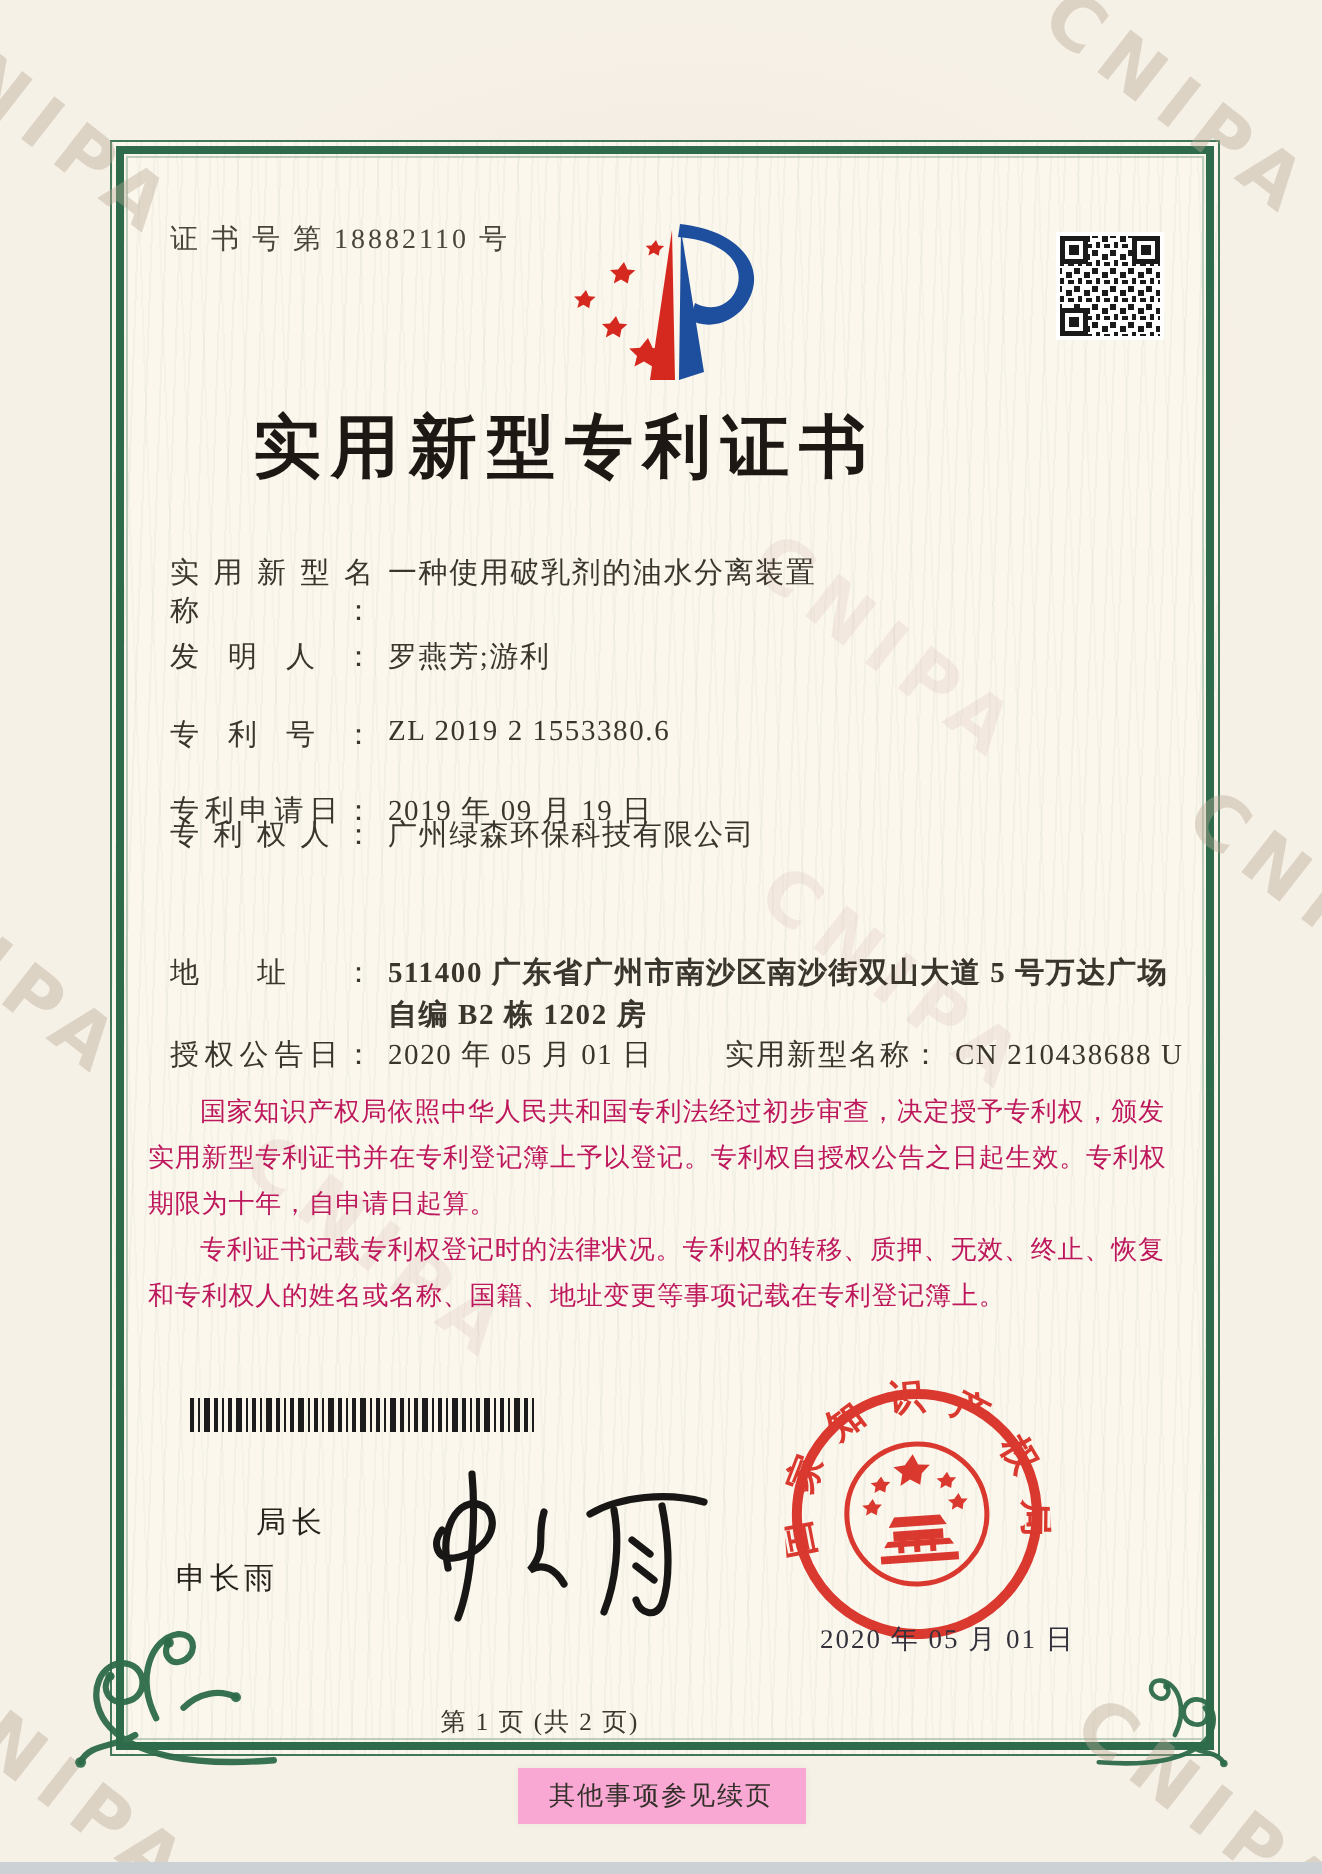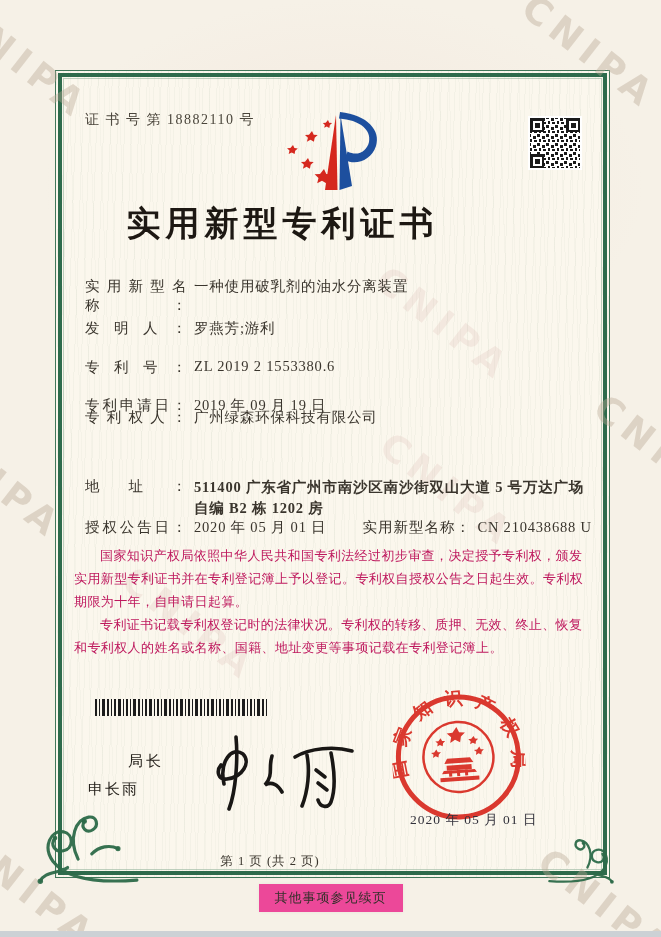--- a/index.html
+++ b/index.html
@@ -47,21 +47,21 @@
   .barcode{left:95px;top:699px;}
   .president-title{left:88px;top:752px;font-size:15px;letter-spacing:3px;color:#26221c;
     font-family:Liberation Mono, monospace;margin-left:40px;}
   .president-name{left:88px;top:780px;font-size:15px;letter-spacing:2px;color:#26221c;
     font-family:"Liberation Sans","DejaVu Sans",sans-serif;}
   .signature{left:192px;top:729px;}
   .seal{left:392px;top:689px;transform:rotate(-4deg);opacity:0.92;z-index:4;}
   .seal-date{left:410px;top:811px;font-size:13.5px;letter-spacing:1px;color:#33323c;z-index:5;}
   .page-indicator{left:0;top:853px;width:540px;text-align:center;font-size:12.5px;
     letter-spacing:1px;color:#3a352d;}
-  .note-box{left:50%;top:884px;transform:translateX(-50%);background:#ec4899;
+  .note-box{left:50%;top:884px;transform:translateX(-50%);background:#f9a8d4;
     padding:5px 16px;font-size:13px;letter-spacing:1px;color:#33302a;box-shadow:0 0 4px rgba(0,0,0,0.05);}
   .bottom-strip{left:0;bottom:0;width:661px;height:6px;background:#ccd1d5;z-index:6;}
   .logo{left:262px;top:99px;}
   .qr{left:528px;top:116px;}
   .orn{z-index:2;}
 </style>
 </head>
 <body>
 
 <div class="wm" style="left:-28px;top:-4px">CNIPA</div>

